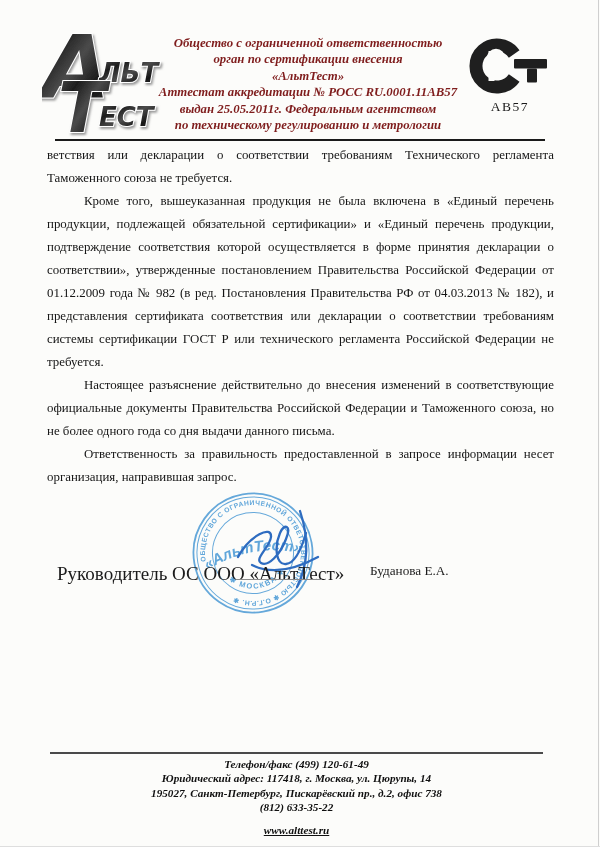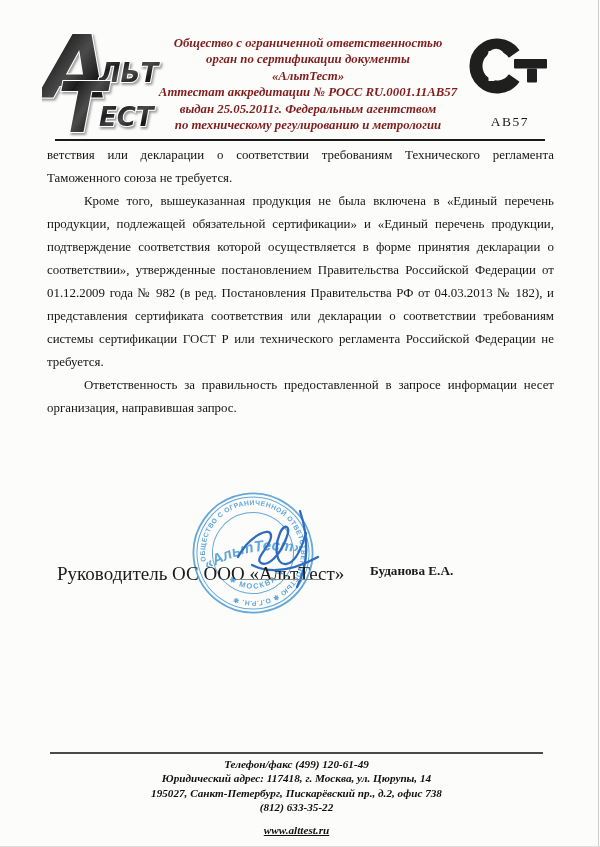--- a/index.html
+++ b/index.html
@@ -8,34 +8,34 @@
     background:#fcfcfa; overflow:hidden;
     font-family:"Liberation Serif","DejaVu Serif",serif; color:#1b1b1b;
   }
   
   .logo { position:absolute; left:42px; top:22px; }
   .org-block {
     position:absolute; left:148px; top:35px; width:320px; text-align:center;
     font-weight:bold; font-style:italic; font-size:12.8px; line-height:16.4px; color:#7f1d1d;
   }
   .rst { position:absolute; left:462px; top:36px; width:96px; text-align:center; }
-  .rst-code { font-size:13.5px; letter-spacing:1.5px; color:#1a1a1a; margin-top:16px; }
+  .rst-code { font-size:13.5px; letter-spacing:1.5px; color:#1a1a1a; margin-top:1px; }
   .header-rule { position:absolute; left:55px; top:139px; width:490px; height:2.2px; background:#1a1a1a; }
   
   .body-text {
     position:absolute; left:47px; top:144px; width:507px;
     font-size:12.9px; line-height:23px; text-align:justify; color:#151515;
   }
   .body-text p { margin:0; }
   .body-text p.indent { text-indent:37px; }
   
   .stamp { position:absolute; left:191px; top:491px; opacity:0.93; }
   .signature-svg { position:absolute; left:224px; top:501px; }
   .sign-role { position:absolute; left:57px; top:563px; font-size:19px; }
-  .sign-name { position:absolute; left:370px; top:563px; font-size:13.2px;font-weight:bold; }
+  .sign-name { position:absolute; left:370px; top:563px; font-size:13.2px; }
   .sign-line { position:absolute; left:236px; top:579px; width:86px; height:1.2px; background:#8a8a8a; }
   
   .footer-rule { position:absolute; left:50px; top:752px; width:493px; height:1.7px; background:#4a4a4a; }
   .footer {
     position:absolute; left:50px; top:757px; width:493px; text-align:center;
     font-weight:bold; font-style:italic; font-size:11.2px; line-height:14.4px; color:#101010;
   }
   .footer .site { text-decoration:underline; display:inline-block; margin-top:8px; }
   
   .edge-right { position:absolute; right:1px; top:0; width:1.5px; height:100%; background:#cfcfcf; }
@@ -62,21 +62,21 @@
     <g font-family="DejaVu Sans, sans-serif" font-weight="bold" font-style="italic" fill="url(#met)" stroke="#ffffff" stroke-width="2" paint-order="stroke" filter="url(#lsh)">
       <text x="0" y="76" font-size="88">А</text>
       <text x="57" y="60" font-size="26">ЛЬТ</text>
       <text x="16" y="110" font-size="70">Т</text>
       <text x="57" y="104" font-size="26">ЕСТ</text>
     </g>
   </svg>
 
   <div class="org-block">
     <div>Общество с ограниченной ответственностью</div>
-    <div>орган по сертификации документы</div>
+    <div>орган по сертификации внесения</div>
     <div>«АльтТест»</div>
     <div>Аттестат аккредитации № РОСС RU.0001.11АВ57</div>
     <div>выдан 25.05.2011г. Федеральным агентством</div>
     <div>по техническому регулированию и метрологии</div>
   </div>
 
   <div class="rst">
     <svg width="90" height="58" viewBox="0 0 90 58">
       <path d="M 49.2 18 A 21 21 0 1 0 49.2 42" fill="none" stroke="#1f1f1f" stroke-width="13"></path>
       <g stroke="#fcfcfa" fill="none">
@@ -89,20 +89,21 @@
       </g>
     </svg>
     <div class="rst-code">АВ57</div>
   </div>
 
   <div class="header-rule"></div>
 
   <div class="body-text">
     <p>ветствия или декларации о соответствии требованиям Технического регламента Таможенного союза не требуется.</p>
     <p class="indent">Кроме того, вышеуказанная продукция не была включена в «Единый перечень продукции, подлежащей обязательной сертификации» и «Единый перечень продукции, подтверждение соответствия которой осуществляется в форме принятия декларации о соответствии», утвержденные постановлением Правительства Российской Федерации от 01.12.2009 года № 982 (в ред. Постановления Правительства РФ от 04.03.2013 № 182), и представления сертификата соответствия или декларации о соответствии требованиям системы сертификации ГОСТ Р или технического регламента Российской Федерации не требуется.</p>
+    <p class="indent">Настоящее разъяснение действительно до внесения изменений в соответствующие официальные документы Правительства Российской Федерации и Таможенного союза, но не более одного года со дня выдачи данного письма.</p>
     <p class="indent">Ответственность за правильность предоставленной в запросе информации несет организация, направившая запрос.</p>
   </div>
 
   <svg class="stamp" width="124" height="124" viewBox="0 0 124 124">
     <defs>
       <path id="ringP" d="M 14,62 a 48,48 0 1 1 96,0 a 48,48 0 1 1 -96,0"></path>
       <path id="botP" d="M 27.5,74 a 37,37 0 0 0 69,0"></path>
       <path id="cenP" d="M 12,72 q 50,-22 100,0"></path>
     </defs>
     <g transform="rotate(-10 62 62)">

